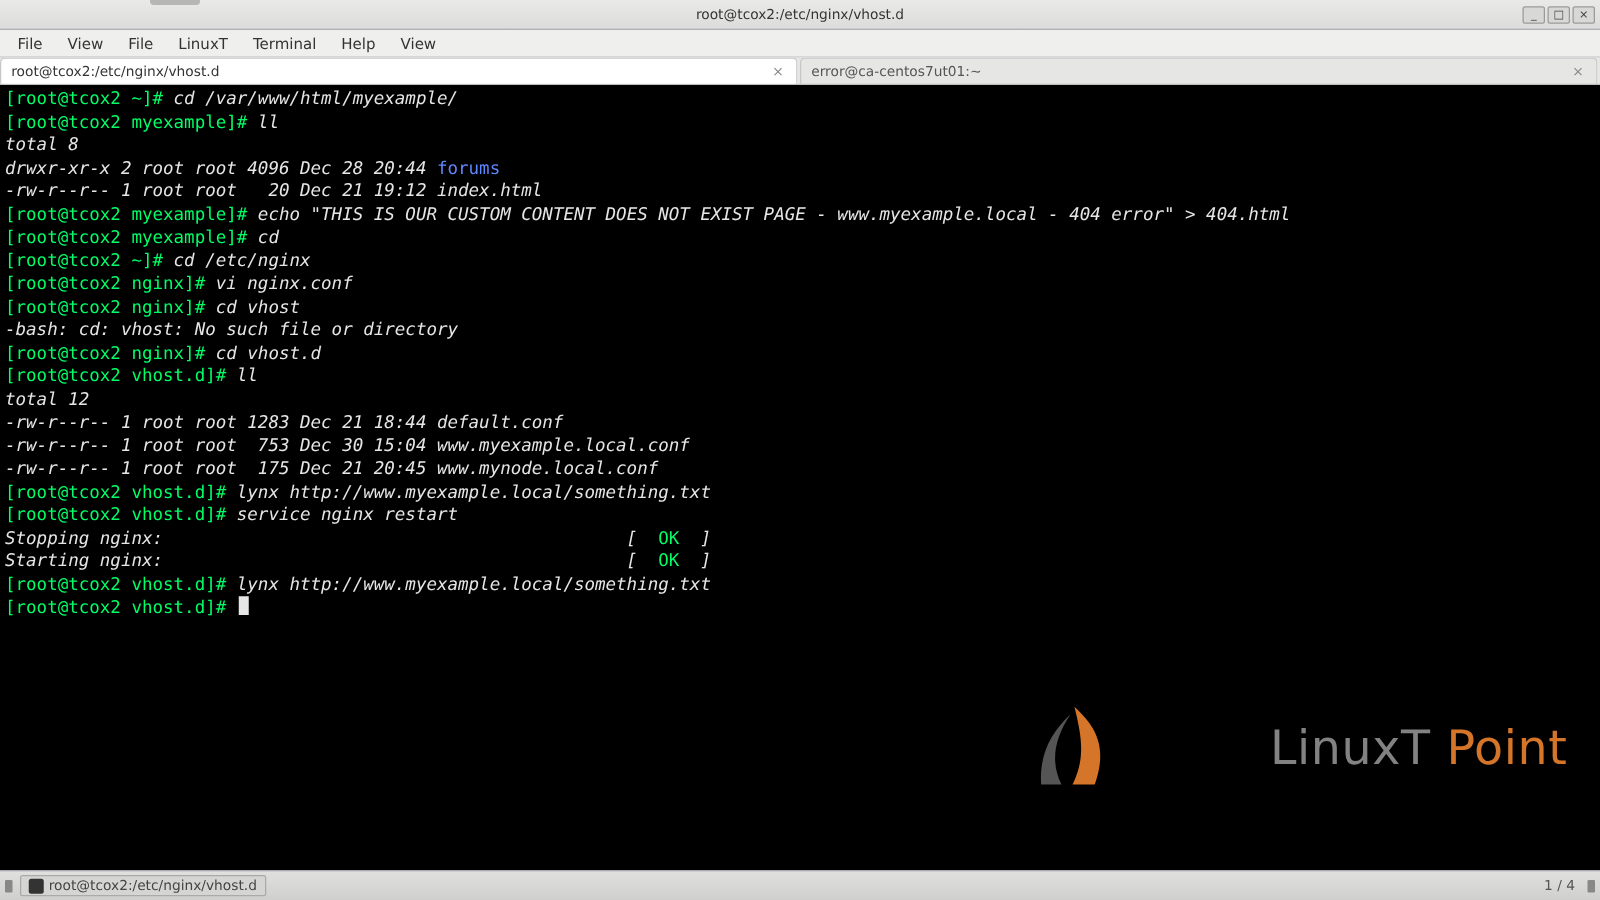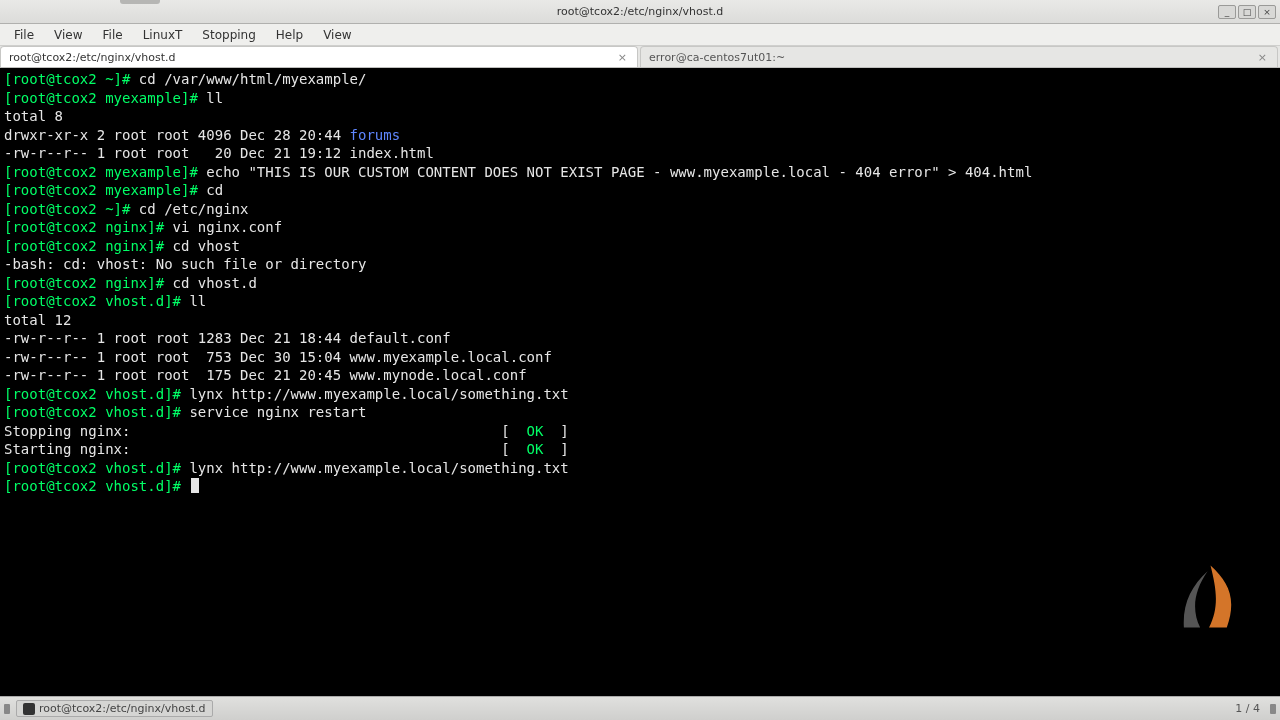--- a/index.html
+++ b/index.html
@@ -10,21 +10,21 @@
   .titlebar .win-controls { position: absolute; right: 4px; display: flex; gap: 2px; }
   .win-btn { width: 18px; height: 14px; background: #d8d8d6; border: 1px solid #9a9a98; border-radius: 2px; font-size: 9px; line-height: 12px; text-align: center; color: #444; cursor: pointer; }
   .menubar { height: 22px; background: #efefed; border-bottom: 1px solid #cfcfcd; display: flex; align-items: center; padding: 0 4px; font-size: 12px; color: #333; }
   .menubar span { padding: 2px 10px; cursor: pointer; }
   .tabbar { height: 22px; background: #e6e6e4; border-bottom: 1px solid #bfbfbd; display: flex; align-items: stretch; font-size: 11px; color: #555; }
   .tab { flex: 1; display: flex; align-items: center; justify-content: space-between; padding: 0 8px; border: 1px solid #c7c7c5; border-bottom: none; margin-right: 2px; border-top-left-radius: 4px; border-top-right-radius: 4px; cursor: pointer; }
   .tab.active { background: #fff; color: #333; }
   .tab .close-x { font-size: 11px; color: #888; padding: 0 2px; }
   .terminal { flex: 1; background: #000; color: #ccc; font-family: "DejaVu Sans Mono","Menlo","Consolas",monospace; font-size: 14px; line-height: 18.5px; padding: 2px 4px; white-space: pre; overflow: hidden; position: relative; }
   .g { color: #00ff66; }   
-  .w { color: #e6e6e6; }   
+  .w { color: #e6e6e6; font-style: italic; }   
   .bl { color: #5f87ff; }  
   .terminal .cursor { display:inline-block; width:8px; height:15px; background:#e6e6e6; vertical-align:-2px; margin-left:2px; animation: blink 1s step-end infinite; }
   @keyframes blink { 50% { opacity: 0; } }
   .watermark { position: absolute; right: 26px; bottom: 60px; height: 76px; display: flex; align-items: center; gap: 12px; pointer-events: none; opacity: 0.95; }
   .watermark svg { height: 74px; width: 84px; }
   .watermark-text { font-family: "DejaVu Sans", sans-serif; font-size: 38px; color: #8a8a8a; letter-spacing: 0.5px; }
   .watermark-text .accent { color: #e07c2c; }
   .taskbar { height: 24px; background: linear-gradient(#e0e0de,#cfcfcd); border-top: 1px solid #aaa; display: flex; align-items: center; font-size: 11px; color: #444; padding: 0 4px; justify-content: space-between; }
   .task-left { display:flex; align-items:center; gap:6px; }
   .task-app { display:flex; align-items:center; gap:4px; background:#d5d5d3; border:1px solid #aaa; border-radius:2px; padding:1px 6px; cursor:pointer; }
@@ -46,21 +46,21 @@
       <div class="win-btn">□</div>
       <div class="win-btn">×</div>
     </div>
   </div>
 
   <div class="menubar" id="menubar">
       <span>File</span>
       <span>View</span>
       <span>File</span>
       <span>LinuxT</span>
-      <span>Stopping</span>
+      <span>Terminal</span>
       <span>Help</span>
       <span>View</span>
     </div>
 
   <div class="tabbar" id="tabbar">
       <div class="tab active">
         <span>root@tcox2:/etc/nginx/vhost.d</span>
         <span class="close-x">×</span>
       </div>
       <div class="tab">
@@ -68,20 +68,23 @@
         <span class="close-x">×</span>
       </div>
     </div>
 
   <div class="terminal" id="terminal"><div><span class="g">[root@tcox2 ~]# </span><span class="w">cd /var/www/html/myexample/</span></div><div><span class="g">[root@tcox2 myexample]# </span><span class="w">ll</span></div><div><span class="w">total 8</span></div><div><span class="w">drwxr-xr-x 2 root root 4096 Dec 28 20:44 </span><span class="bl">forums</span></div><div><span class="w">-rw-r--r-- 1 root root   20 Dec 21 19:12 index.html</span></div><div><span class="g">[root@tcox2 myexample]# </span><span class="w">echo "THIS IS OUR CUSTOM CONTENT DOES NOT EXIST PAGE - www.myexample.local - 404 error" &gt; 404.html</span></div><div><span class="g">[root@tcox2 myexample]# </span><span class="w">cd</span></div><div><span class="g">[root@tcox2 ~]# </span><span class="w">cd /etc/nginx</span></div><div><span class="g">[root@tcox2 nginx]# </span><span class="w">vi nginx.conf</span></div><div><span class="g">[root@tcox2 nginx]# </span><span class="w">cd vhost</span></div><div><span class="w">-bash: cd: vhost: No such file or directory</span></div><div><span class="g">[root@tcox2 nginx]# </span><span class="w">cd vhost.d</span></div><div><span class="g">[root@tcox2 vhost.d]# </span><span class="w">ll</span></div><div><span class="w">total 12</span></div><div><span class="w">-rw-r--r-- 1 root root 1283 Dec 21 18:44 default.conf</span></div><div><span class="w">-rw-r--r-- 1 root root  753 Dec 30 15:04 www.myexample.local.conf</span></div><div><span class="w">-rw-r--r-- 1 root root  175 Dec 21 20:45 www.mynode.local.conf</span></div><div><span class="g">[root@tcox2 vhost.d]# </span><span class="w">lynx http://www.myexample.local/something.txt</span></div><div><span class="g">[root@tcox2 vhost.d]# </span><span class="w">service nginx restart</span></div><div><span class="w">Stopping nginx:                                            [  </span><span class="g">OK</span><span class="w">  ]</span></div><div><span class="w">Starting nginx:                                            [  </span><span class="g">OK</span><span class="w">  ]</span></div><div><span class="g">[root@tcox2 vhost.d]# </span><span class="w">lynx http://www.myexample.local/something.txt</span></div><div><span class="g">[root@tcox2 vhost.d]# </span><span class="cursor"></span></div>
     <div class="watermark">
       <svg viewBox="0 0 100 100">
         <path d="M48 6 C 72 28 84 50 70 90 L 46 90 C 60 62 56 38 48 6 Z" fill="#e07c2c"></path>
         <path d="M44 14 C 26 40 22 66 34 90 L 12 90 C 10 58 22 34 44 14 Z" fill="#5a5a5a"></path>
       </svg>
+      <div class="watermark-text">
+        <span>LinuxT </span><span class="accent">Point</span>
+      </div>
     </div>
   </div>
 
   <div class="taskbar">
     <div class="task-left">
       <div class="tiny-icon"></div>
       <div class="task-app">
         <span class="ticon"></span>
         <span>root@tcox2:/etc/nginx/vhost.d</span>
       </div>

